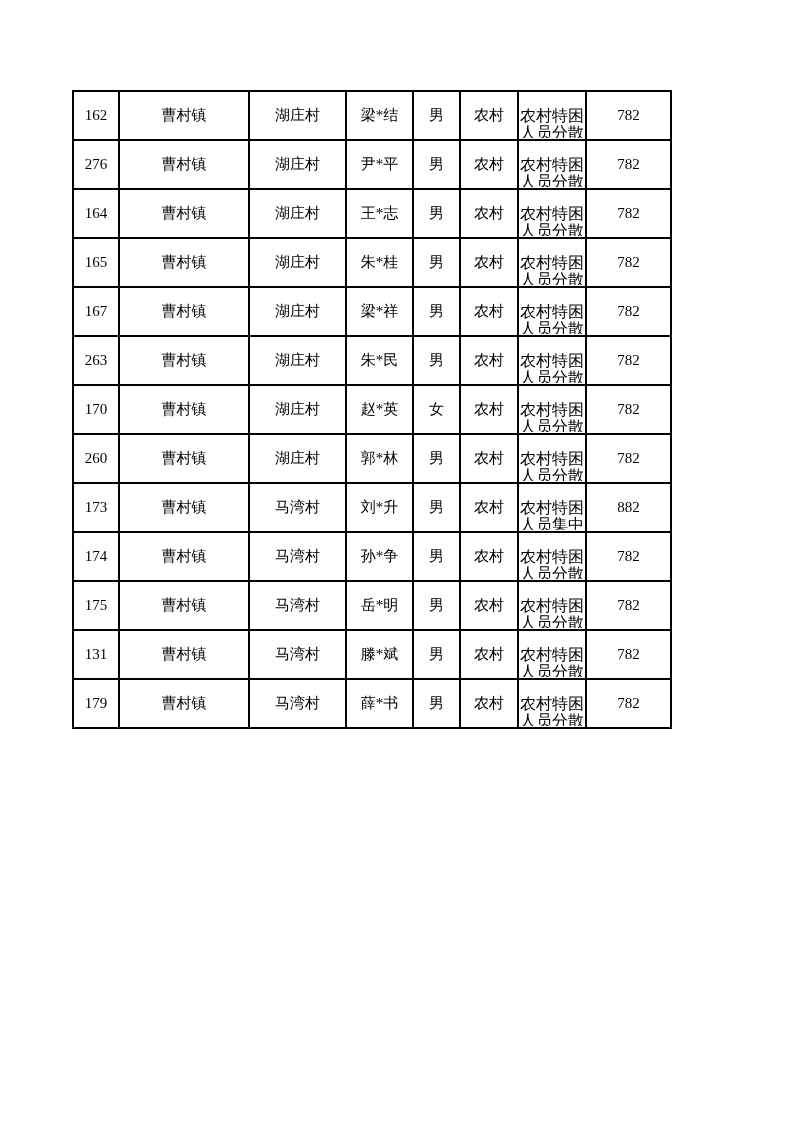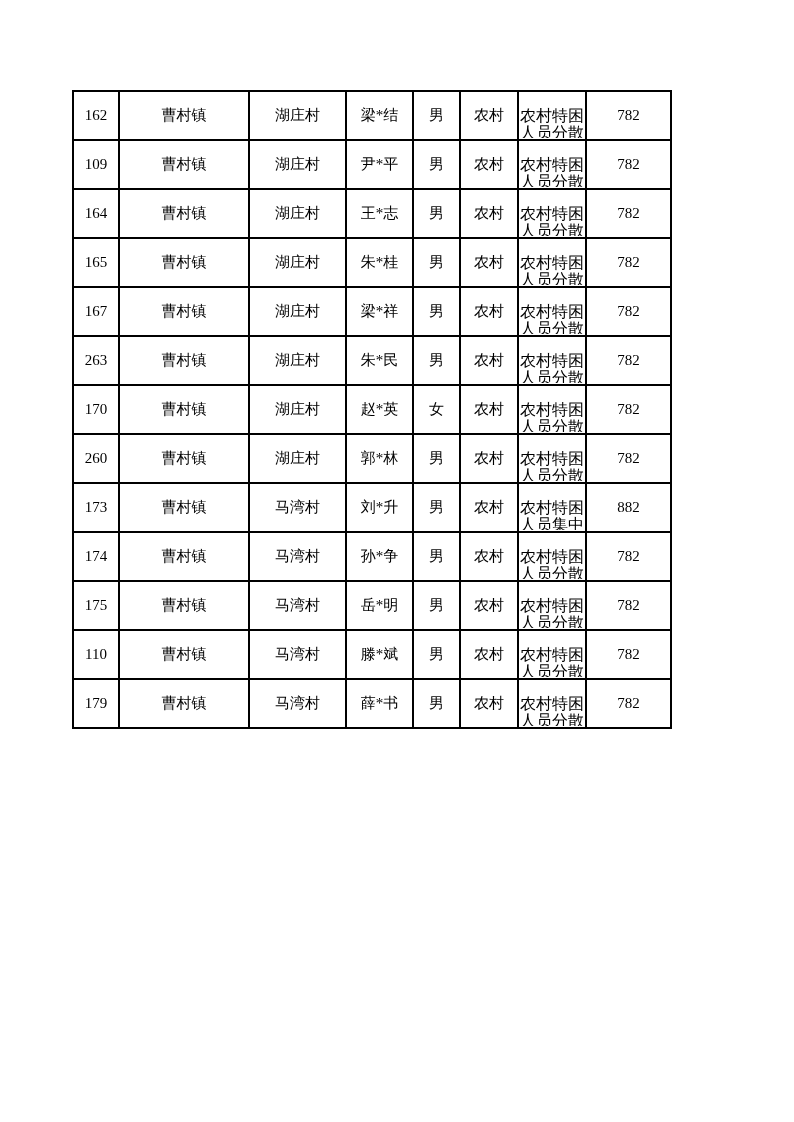--- a/index.html
+++ b/index.html
@@ -73,21 +73,21 @@
           <td class="col-village">湖庄村</td>
           <td class="col-name">梁*结</td>
           <td class="col-gender">男</td>
           <td class="col-region">农村</td>
           <td class="col-category">
             <div class="cell-clip">农村特困人员分散供养</div>
           </td>
           <td class="col-amount">782</td>
         </tr>
         <tr>
-          <td class="col-index">109</td>
+          <td class="col-index">276</td>
           <td class="col-town">曹村镇</td>
           <td class="col-village">湖庄村</td>
           <td class="col-name">尹*平</td>
           <td class="col-gender">男</td>
           <td class="col-region">农村</td>
           <td class="col-category">
             <div class="cell-clip">农村特困人员分散供养</div>
           </td>
           <td class="col-amount">782</td>
         </tr>
@@ -193,21 +193,21 @@
           <td class="col-village">马湾村</td>
           <td class="col-name">岳*明</td>
           <td class="col-gender">男</td>
           <td class="col-region">农村</td>
           <td class="col-category">
             <div class="cell-clip">农村特困人员分散供养</div>
           </td>
           <td class="col-amount">782</td>
         </tr>
         <tr>
-          <td class="col-index">110</td>
+          <td class="col-index">131</td>
           <td class="col-town">曹村镇</td>
           <td class="col-village">马湾村</td>
           <td class="col-name">滕*斌</td>
           <td class="col-gender">男</td>
           <td class="col-region">农村</td>
           <td class="col-category">
             <div class="cell-clip">农村特困人员分散供养</div>
           </td>
           <td class="col-amount">782</td>
         </tr>

